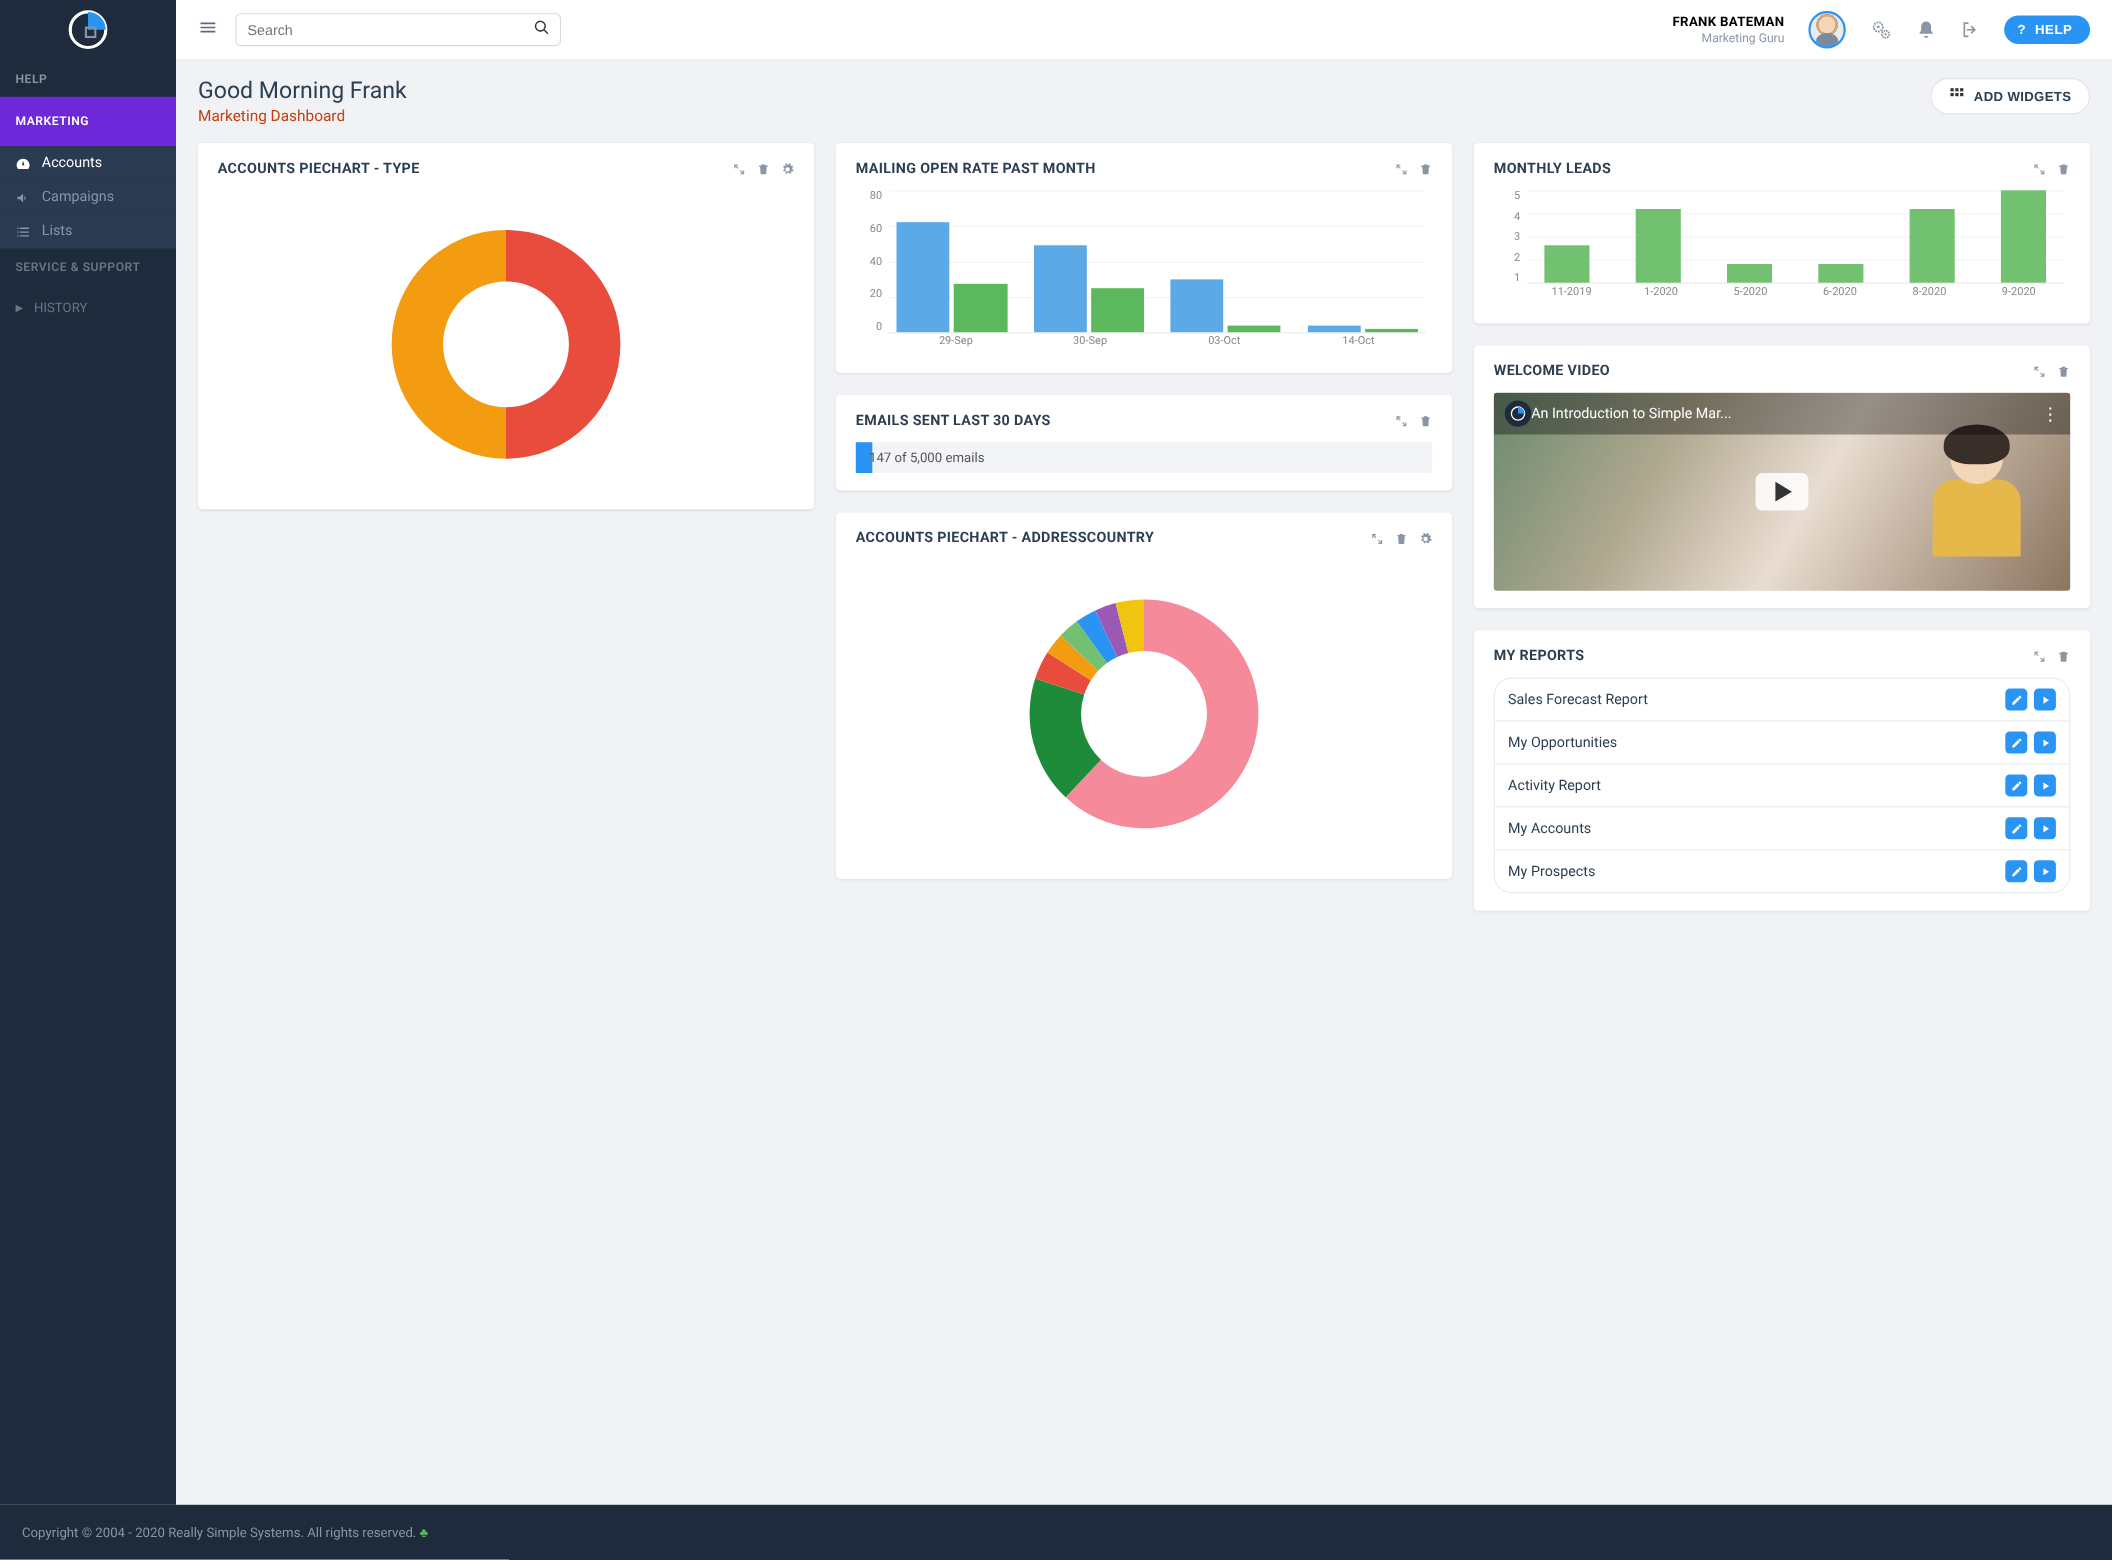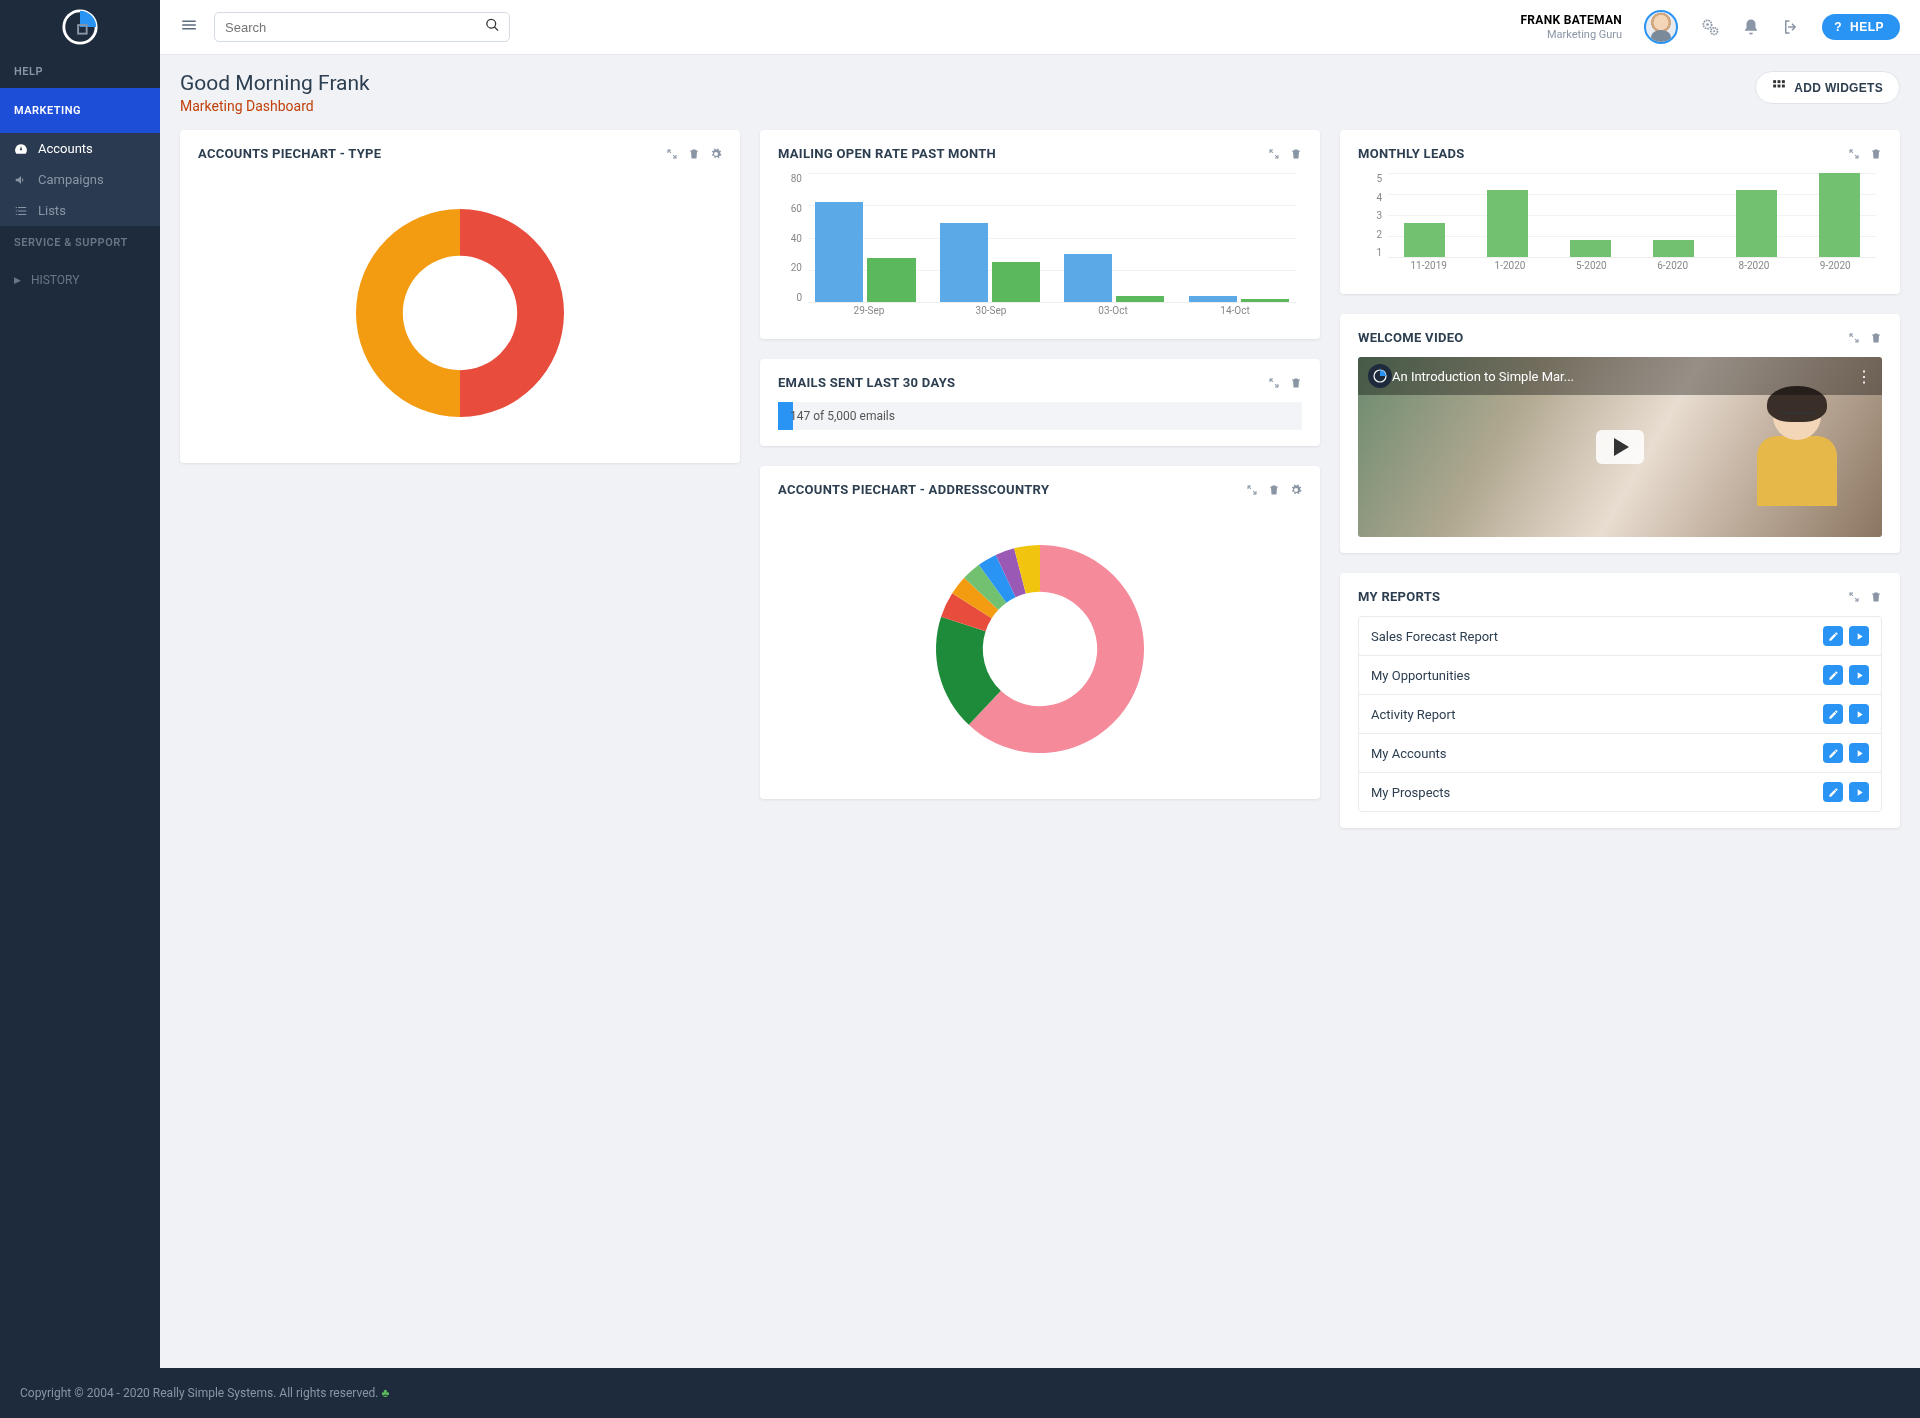--- a/index.html
+++ b/index.html
@@ -3,21 +3,21 @@
 <meta charset="utf-8">
 <style>
 * { margin: 0; padding: 0; box-sizing: border-box; }
 body { font-family: -apple-system, BlinkMacSystemFont, "Segoe UI", Roboto, sans-serif; background: #f0f2f5; color: #333; }
 .app { display: flex; min-height: 100vh; flex-direction: column; }
 .main-wrap { display: flex; flex: 1; }
 .sidebar { width: 160px; background: #1e2b3c; color: #8a95a5; flex-shrink: 0; }
 .logo { height: 55px; display: flex; align-items: flex-start; justify-content: center; padding-top: 8px; }
 .logo svg { width: 38px; height: 38px; }
 .nav-section { font-size: 11px; font-weight: 600; letter-spacing: 0.5px; padding: 10px 14px; color: #8a95a5; cursor: pointer; }
-.nav-section.active { background: #1d4ed8; color: #fff; padding: 16px 14px; }
+.nav-section.active { background: #6d28d9; color: #fff; padding: 16px 14px; }
 .nav-section.service { color: #6a7585; }
 .nav-sub { padding: 8px 14px 8px 38px; font-size: 13px; display: flex; align-items: center; gap: 10px; cursor: pointer; background: #2a3a50; position: relative; }
 .nav-sub.active { color: #fff; }
 .nav-sub .icon { position: absolute; left: 14px; width: 14px; display: inline-flex; }
 .nav-history { padding: 14px 14px; font-size: 12px; color: #6a7585; display: flex; align-items: center; gap: 10px; cursor: pointer; }
 .nav-history .caret { font-size: 9px; }
 .content { flex: 1; display: flex; flex-direction: column; background: #f0f2f5; }
 .topbar { height: 55px; background: #fff; border-bottom: 1px solid #e5e8ec; display: flex; align-items: center; padding: 0 20px; gap: 16px; }
 .hamburger { cursor: pointer; color: #5a6a7e; }
 .search-wrap { position: relative; }
@@ -64,21 +64,21 @@
 .video-logo { width: 24px; height: 24px; border-radius: 50%; background: #1e2b3c; display: flex; align-items: center; justify-content: center; }
 .video-title { color: #fff; font-size: 13px; flex: 1; white-space: nowrap; overflow: hidden; text-overflow: ellipsis; }
 .video-dots { color: #fff; font-size: 16px; }
 .play-btn { position: absolute; top: 50%; left: 50%; transform: translate(-50%,-50%); width: 48px; height: 34px; background: rgba(255,255,255,0.85); border-radius: 6px; display: flex; align-items: center; justify-content: center; }
 .play-triangle { width: 0; height: 0; border-left: 15px solid #333; border-top: 9px solid transparent; border-bottom: 9px solid transparent; margin-left: 3px; }
 .video-person { position: absolute; right: 40px; top: 35px; width: 90px; height: 120px;}
 .video-person .head { width: 48px; height: 48px; border-radius: 50%; background: #f3d5b8; margin: 0 auto; position:relative;}
 .video-person .hair { position:absolute; top:-6px; left:-6px; right:-6px; height:36px; background:#3a2e28; border-radius:50% 50% 40% 40%;}
 .video-person .glasses{position:absolute;top:20px;left:6px;right:6px;height:10px;border-top:2px solid #333;}
 .video-person .body { width: 80px; height: 70px; background: #e6b84a; border-radius: 20px 20px 0 0; margin: -4px auto 0;}
-.report-list { border: 1px solid #e8ecf0; border-radius: 4px; }
+.report-list { border: 1px solid #e8ecf0; border-radius: 16px; }
 .report-row { display: flex; align-items: center; padding: 9px 12px; border-bottom: 1px solid #e8ecf0; font-size: 13px; color: #2c3e50; }
 .report-row:last-child { border-bottom: none; }
 .report-actions { margin-left: auto; display: flex; gap: 6px; }
 .sq-btn { width: 20px; height: 20px; background: #2a94f4; border-radius: 4px; display: flex; align-items: center; justify-content: center; cursor: pointer; color: #fff; }
 .footer { background: #1e2b3c; color: #8a95a5; padding: 18px 20px; font-size: 12px; }
 .footer .heart { color: #5cb85c; }
 </style>
 </head>
 <body>
 

